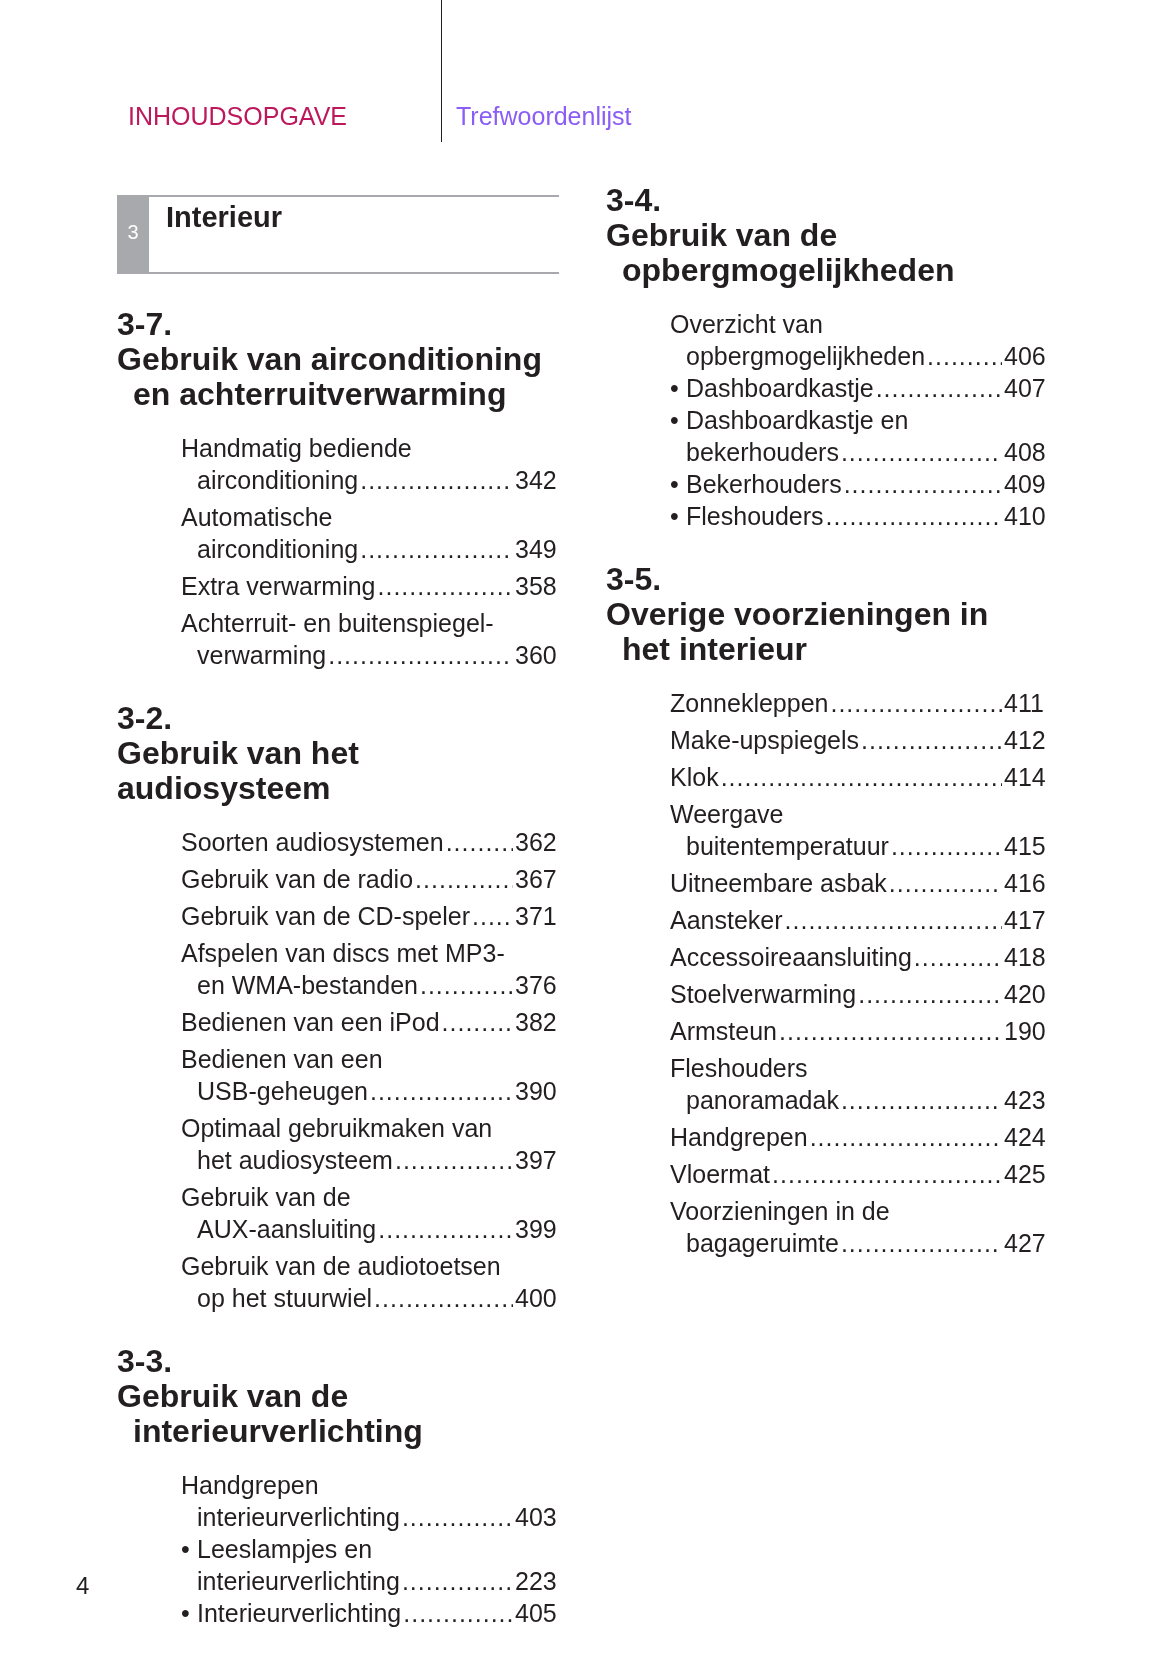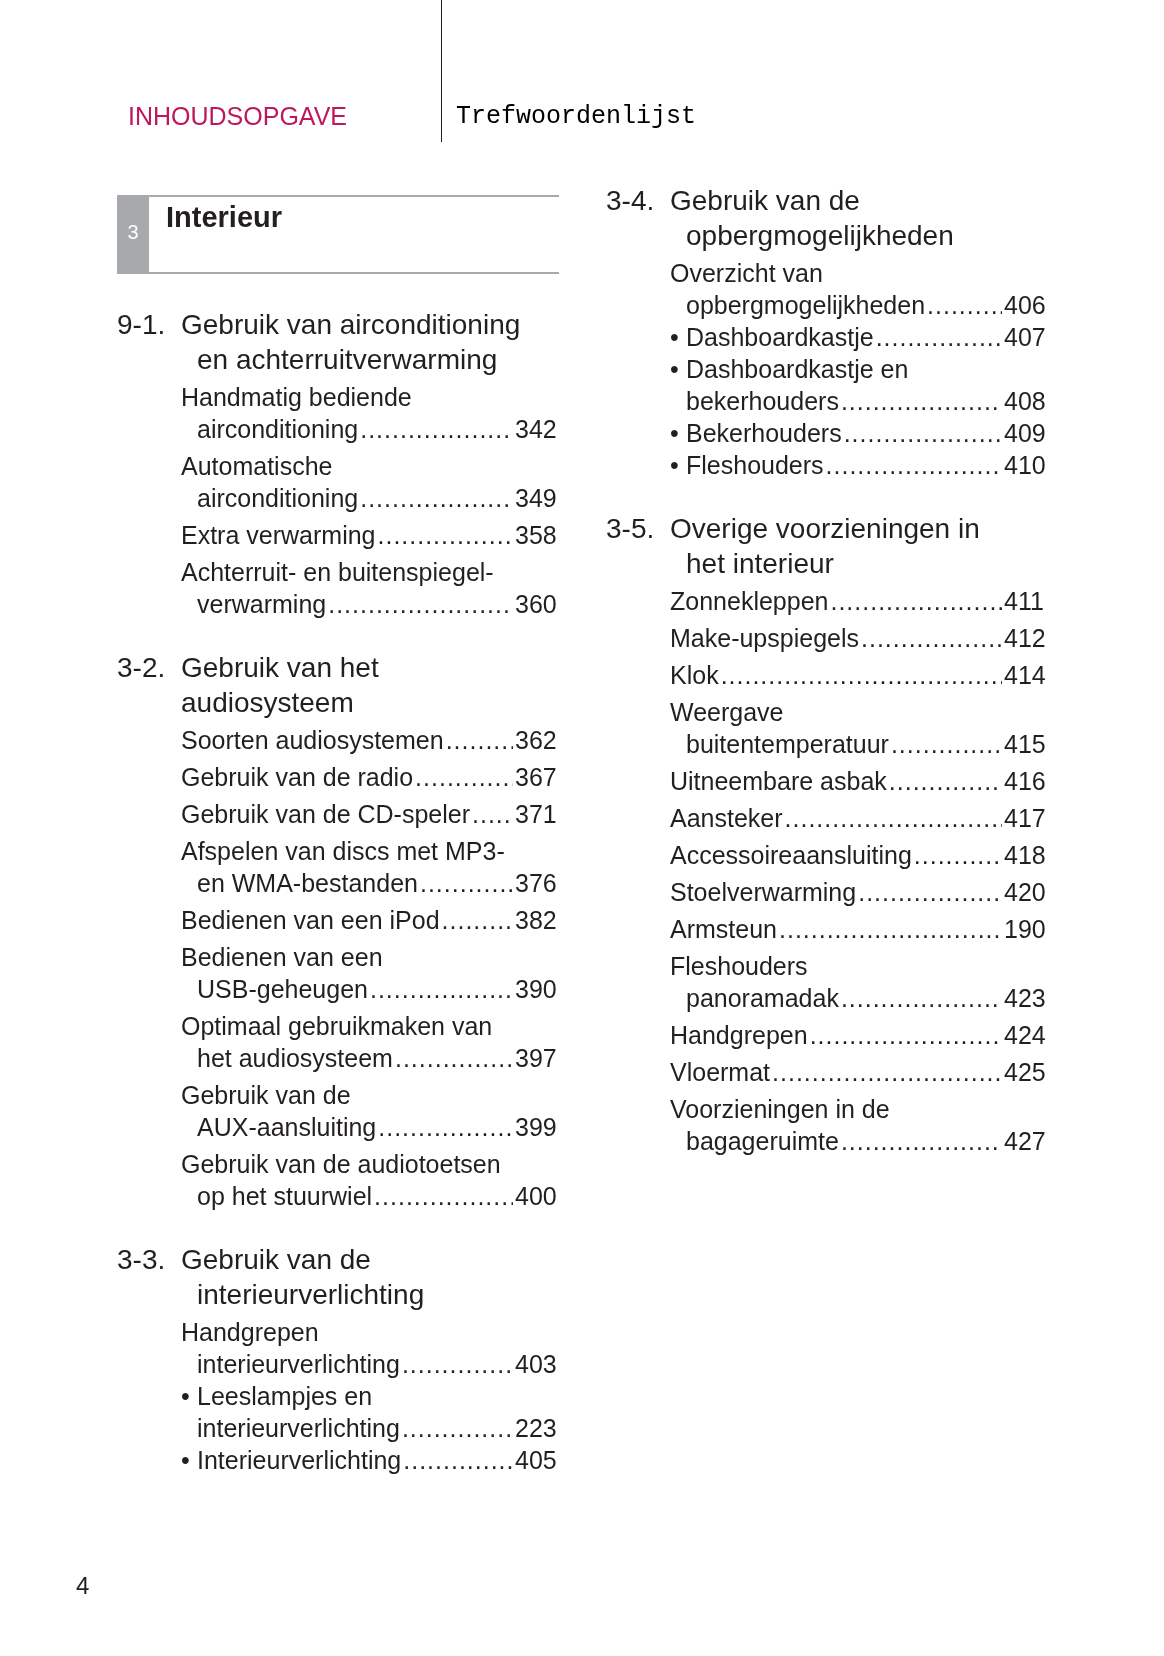--- a/index.html
+++ b/index.html
@@ -1,39 +1,39 @@
 <!DOCTYPE html>
 <html><head>
 <meta charset="utf-8">
 <style>
   html, body { margin: 0; padding: 0; background: #ffffff; }
   body { width: 1164px; height: 1656px; position: relative; overflow: hidden;
          font-family: "Liberation Sans", sans-serif; color: #231f20; }
   .hdr-left { position: absolute; left: 128px; top: 102px; font-size: 25px; color: #be185d; letter-spacing: 0; }
   .hdr-divider { position: absolute; left: 441px; top: 0; width: 1px; height: 142px; background: #231f20; }
-  .hdr-right { position: absolute; left: 456px; top: 102px; font-size: 25px; color: #000000; font-family: Liberation Mono, monospace; }
+  .hdr-right { position: absolute; left: 456px; top: 102px; font-size: 25px; color: #8b5cf6; }
 
   .chapter-box { position: absolute; left: 117px; top: 195px; width: 442px; height: 79px; }
   .chapter-box .topline { position: absolute; left: 32px; right: 0; top: 0; height: 2px; background: #a7a9ac; }
   .chapter-box .botline { position: absolute; left: 0; right: 0; bottom: 0; height: 2px; background: #a7a9ac; }
   .chapter-box .numtab { position: absolute; left: 0; top: 0; width: 32px; height: 79px; background: #a7a9ac;
                          color: #ffffff; font-size: 20px; display: flex; align-items: center; justify-content: center; padding-bottom: 4px; box-sizing: border-box; }
   .chapter-box .title { position: absolute; left: 49px; top: 6px; font-size: 29px; font-weight: bold; color: #231f20; }
 
   .col { position: absolute; }
   .col-left { left: 117px; top: 307px; width: 442px; }
   .col-right { left: 606px; top: 183px; width: 442px; }
 
   .section { margin-bottom: 30px; }
-  .sec-head { display: flex; font-weight: normal; font-size: 28px; line-height: 35px; }
+  .sec-head { display: flex; font-weight: bold; font-size: 32px; line-height: 35px; flex-direction: column; }
   .sec-num { width: 64px; flex: none; }
   .sec-title { flex: 1; }
   .sec-title .l2 { display: block; padding-left: 16px; }
 
-  .entries { padding-left: 64px; margin-top: 4px; }
+  .entries { padding-left: 64px; margin-top: 20px; }
   .entry { font-size: 25px; line-height: 32px; margin-bottom: 5px; }
   .entry .pre { display: block; }
   .entry .line { display: flex; align-items: baseline; white-space: nowrap; }
   .entry .line.indent { padding-left: 16px; }
   .entry .txt { flex: none; }
   .entry .dots { flex: 1; overflow: hidden; white-space: nowrap; margin: 0 2px; }
   .entry .dots::before { content: "........................................................................................................................"; letter-spacing: 1px; }
   .entry .pg { flex: none; width: 44px; text-align: left; }
   .entry.bullet .pre, .entry.bullet .line.first { position: relative; }
   .entry.bullet { margin-bottom: 0; }
@@ -53,21 +53,21 @@
 <div class="chapter-box">
   <div class="topline"></div>
   <div class="numtab">3</div>
   <div class="title">Interieur</div>
   <div class="botline"></div>
 </div>
 
 <div class="col col-left" id="col-left">
     <div class="section">
       <div class="sec-head">
-        <span class="sec-num">9-1.</span>
+        <span class="sec-num">3-7.</span>
         <span class="sec-title"><span>Gebruik van airconditioning</span><span class="l2">en achterruitverwarming</span></span>
       </div>
       <div class="entries">
         <div class="entry">
           <span class="pre"><span>Handmatig bediende</span></span>
           <div class="line indent">
             <span class="txt">airconditioning</span>
             <span class="dots"></span>
             <span class="pg">342</span>
           </div>

